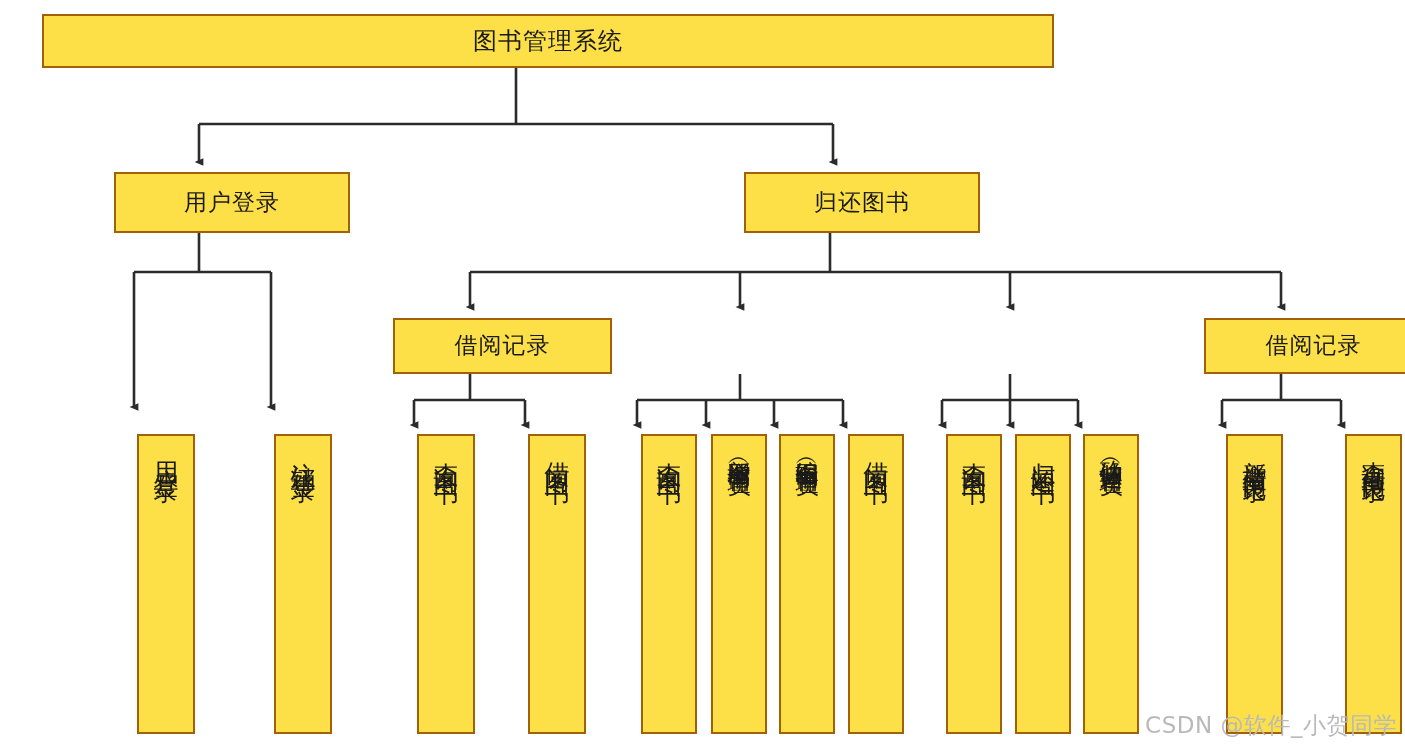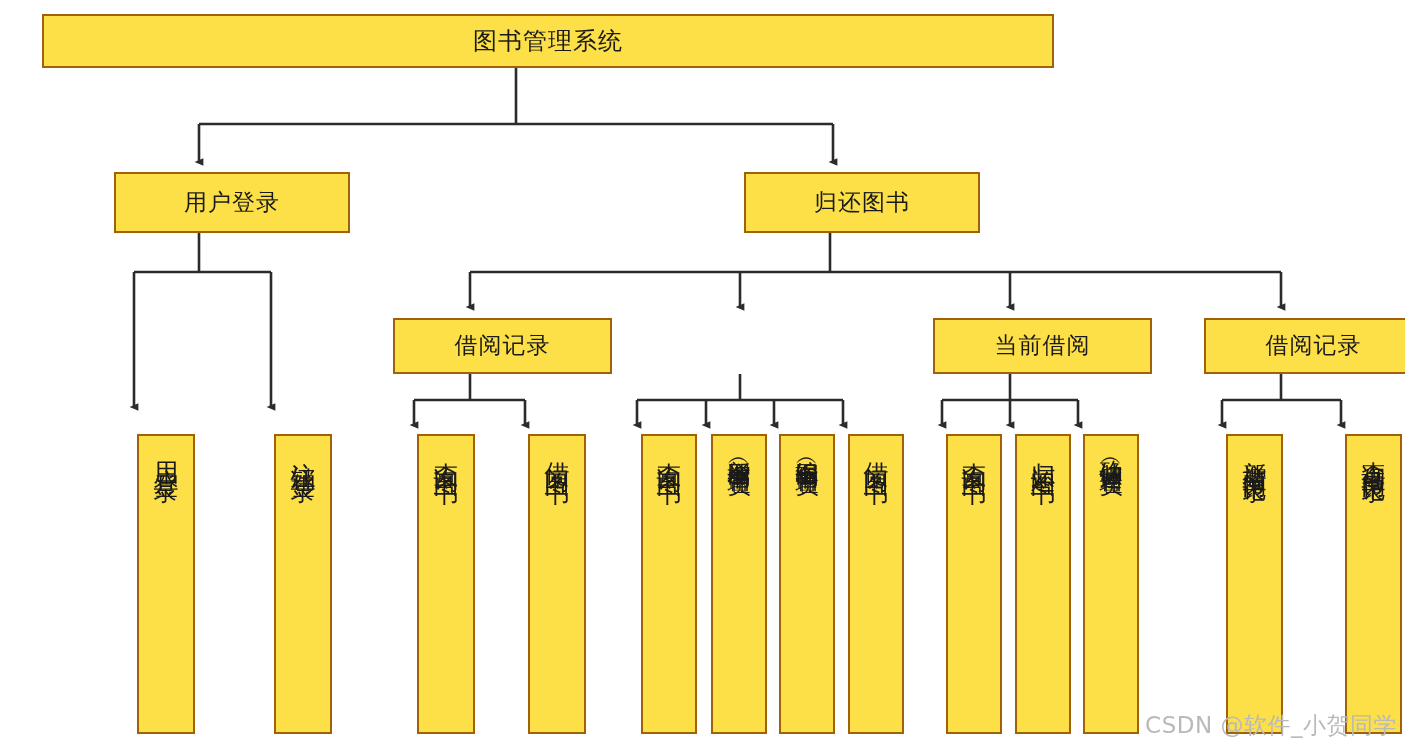--- a/index.html
+++ b/index.html
@@ -149,23 +149,20 @@
   <div class="node horiz" style="left:82px; top:172px; width:236px; height:61px;">
     <span class="label">用户登录</span>
   </div>
   <div class="node horiz" style="left:712px; top:172px; width:236px; height:61px;">
     <span class="label">归还图书</span>
   </div>
 
   <div class="node horiz" style="left:361px; top:318px; width:219px; height:56px;">
     <span class="label">借阅记录</span>
   </div>
-  <div class="node horiz" style="left:901px; top:318px; width:219px; height:56px;">
-    <span class="label">当前借阅</span>
-  </div>
   <div class="node horiz" style="left:1172px; top:318px; width:219px; height:56px;">
     <span class="label">借阅记录</span>
   </div>
 
   <div class="node vert" style="left:105px; top:434px; width:58px; height:300px;">
     <span class="label">用户登录</span>
   </div>
   <div class="node vert" style="left:242px; top:434px; width:58px; height:300px;">
     <span class="label">注销登录</span>
   </div>

